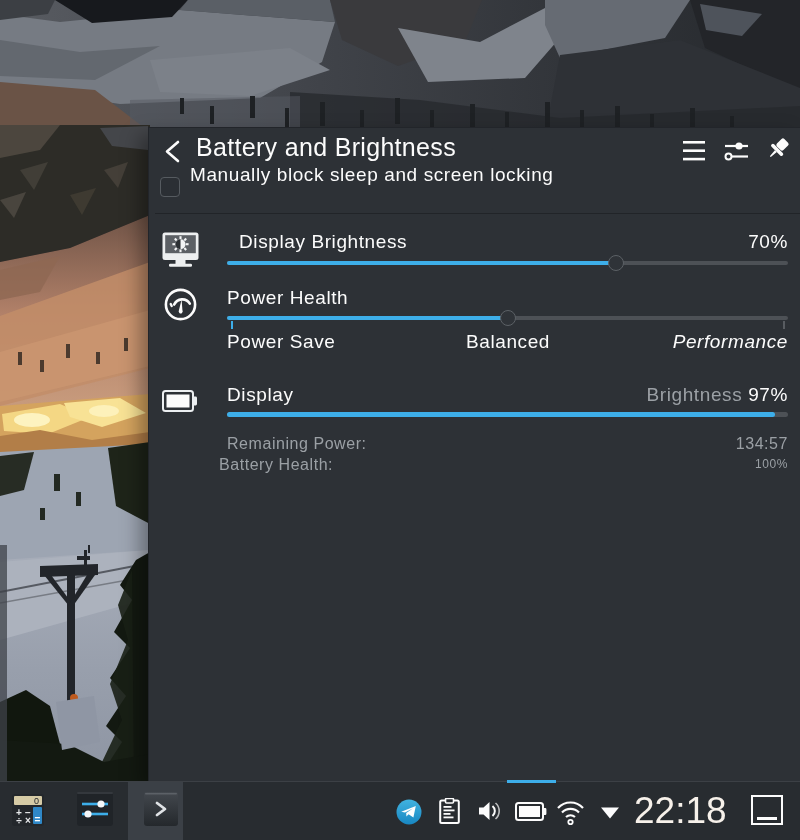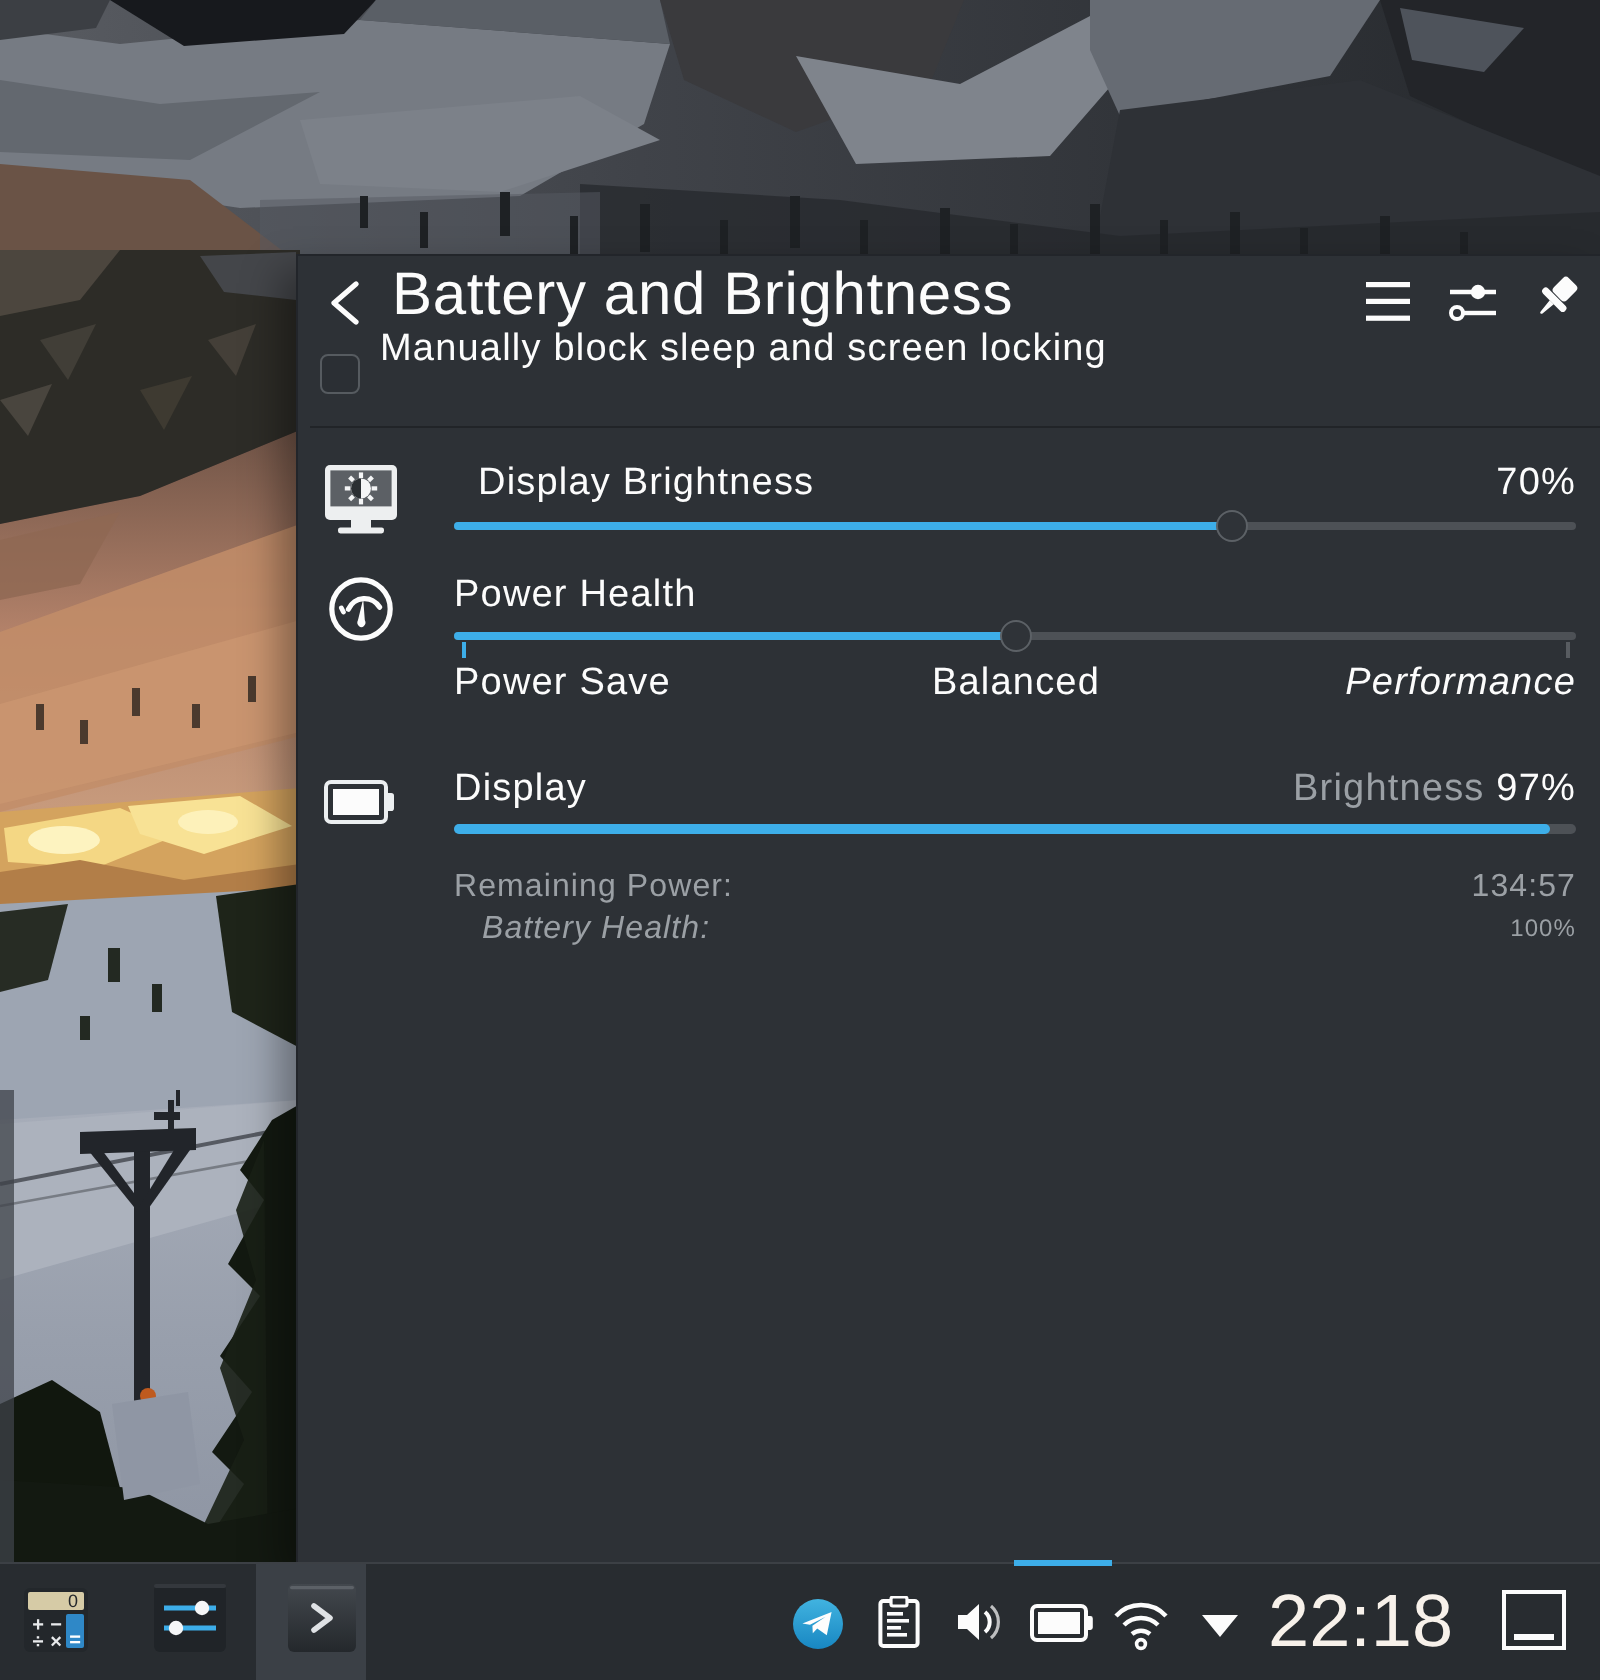--- a/index.html
+++ b/index.html
@@ -127,21 +127,21 @@
   <path d="M56,702 L94,696 L100,742 L62,750 Z" fill="#8f96a4"></path>
 
   <rect x="0" y="545" width="7" height="245" fill="#3f434a" opacity="0.75"></rect>
 </svg>
 
 <div class="abs" style="left:148px;top:127px;width:652px;height:654px;background:#2d3136;border-left:1px solid #22252a;border-top:1px solid #22252a;box-shadow:-8px 8px 18px rgba(0,0,0,0.35)"></div>
 
 <svg class="abs" style="left:162px;top:140px" width="20" height="23" viewBox="0 0 20 23">
   <path d="M16,2 L5,11.5 L16,21" stroke="#fcfcfc" stroke-width="2.6" fill="none" stroke-linecap="round" stroke-linejoin="round"></path>
 </svg>
-<div class="abs txt" style="left:196px;top:132px;font-size:30px;line-height:31px;letter-spacing:0.32px;">Battery and Brightness</div>
+<div class="abs txt" style="left:196px;top:132px;font-size:25px;line-height:31px;letter-spacing:0.32px;">Battery and Brightness</div>
 
 <svg class="abs" style="left:683px;top:140px" width="23" height="22" viewBox="0 0 23 22">
   <rect x="0" y="1" width="22" height="2.6" fill="#fcfcfc"></rect>
   <rect x="0" y="9.4" width="22" height="2.6" fill="#fcfcfc"></rect>
   <rect x="0" y="17.8" width="22" height="2.6" fill="#fcfcfc"></rect>
 </svg>
 <svg class="abs" style="left:724px;top:140px" width="25" height="22" viewBox="0 0 25 22">
   <line x1="1" y1="6" x2="24" y2="6" stroke="#fcfcfc" stroke-width="2.2"></line>
   <circle cx="15" cy="6" r="3.6" fill="#fcfcfc"></circle>
   <line x1="8" y1="16.5" x2="24" y2="16.5" stroke="#fcfcfc" stroke-width="2.2"></line>
@@ -204,21 +204,21 @@
   <rect x="1" y="1" width="30" height="20" rx="2.5" fill="none" stroke="#eceff1" stroke-width="2"></rect>
   <rect x="4.5" y="4.5" width="23" height="13" fill="#fcfcfc"></rect>
   <path d="M32,6.5 h1.6 a1.4,1.4 0 0 1 1.4,1.4 v6.2 a1.4,1.4 0 0 1 -1.4,1.4 H32 Z" fill="#eceff1"></path>
 </svg>
 <div class="abs txt" style="left:227px;top:383.6px;">Display</div>
 <div class="abs txt" style="right:12px;top:383.6px;"><span class="gray">Brightness</span> 97%</div>
 <div class="abs" style="left:227px;top:412px;width:561px;height:5px;border-radius:2.5px;background:#4d5156"></div>
 <div class="abs" style="left:227px;top:412px;width:548px;height:5px;border-radius:2.5px;background:#3daee9"></div>
 <div class="abs txt gray" style="left:227px;top:433.7px;font-size:16px;line-height:19px;letter-spacing:0.55px;">Remaining Power:</div>
 <div class="abs txt gray" style="right:12px;top:433.7px;font-size:16px;line-height:19px;letter-spacing:0.55px;">134:57</div>
-<div class="abs txt gray" style="left:241px;top:455.2px;font-size:16px;line-height:19px;letter-spacing:0.55px;font-style:italic;">Battery Health:</div>
+<div class="abs txt gray" style="left:219px;top:455.2px;font-size:16px;line-height:19px;letter-spacing:0.55px;">Battery Health:</div>
 <div class="abs txt gray" style="right:12px;top:455.2px;font-size:12px;line-height:19px;letter-spacing:0.55px;">100%</div>
 
 <div class="abs" style="left:0;top:781px;width:800px;height:59px;background:#282c30;border-top:1px solid #3c4045"></div>
 <div class="abs" style="left:128px;top:782px;width:55px;height:58px;background:#3b4046"></div>
 <div class="abs" style="left:507px;top:780px;width:49px;height:3px;background:#3daee9"></div>
 
 <svg class="abs" style="left:12px;top:794px" width="32" height="32" viewBox="0 0 32 32">
   <rect x="0" y="0" width="32" height="32" rx="3" fill="#23272b"></rect>
   <rect x="2" y="2" width="28" height="9" rx="1" fill="#d6cba6"></rect>
   <text x="27" y="9.5" font-size="9" fill="#23272b" text-anchor="end" font-family="Liberation Sans">0</text>

